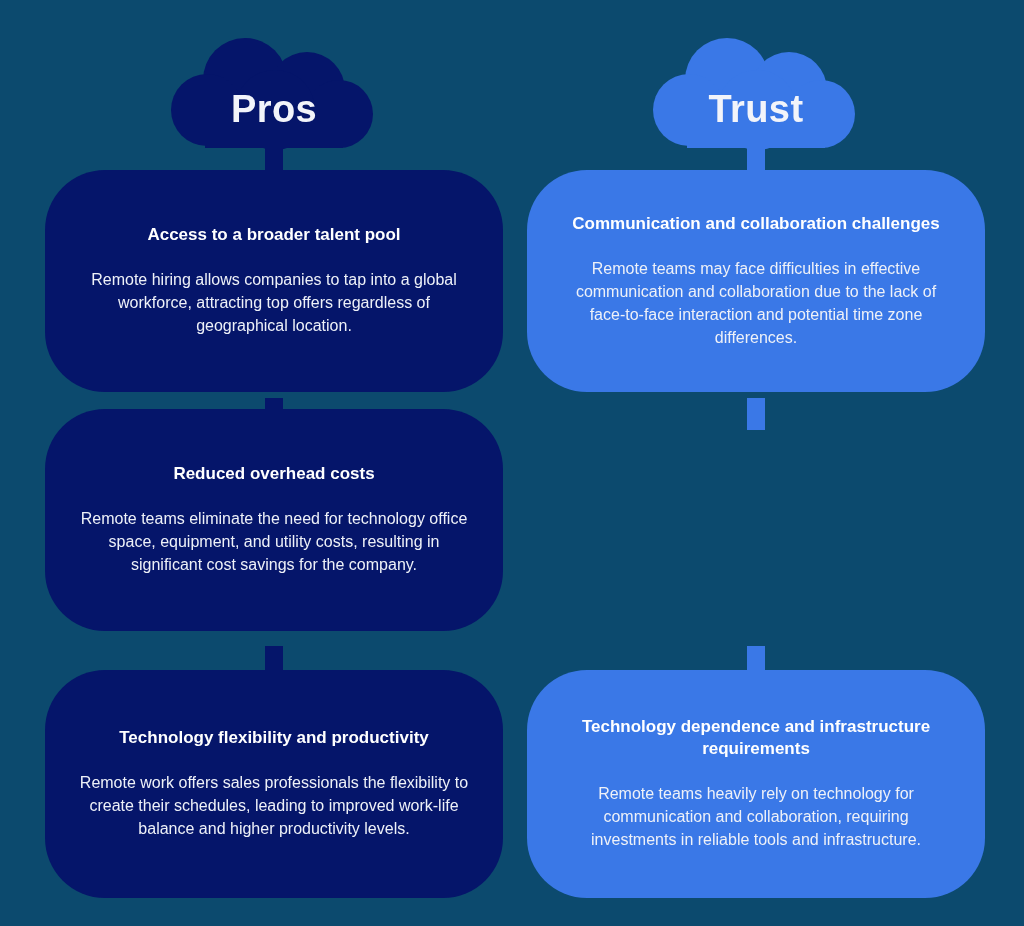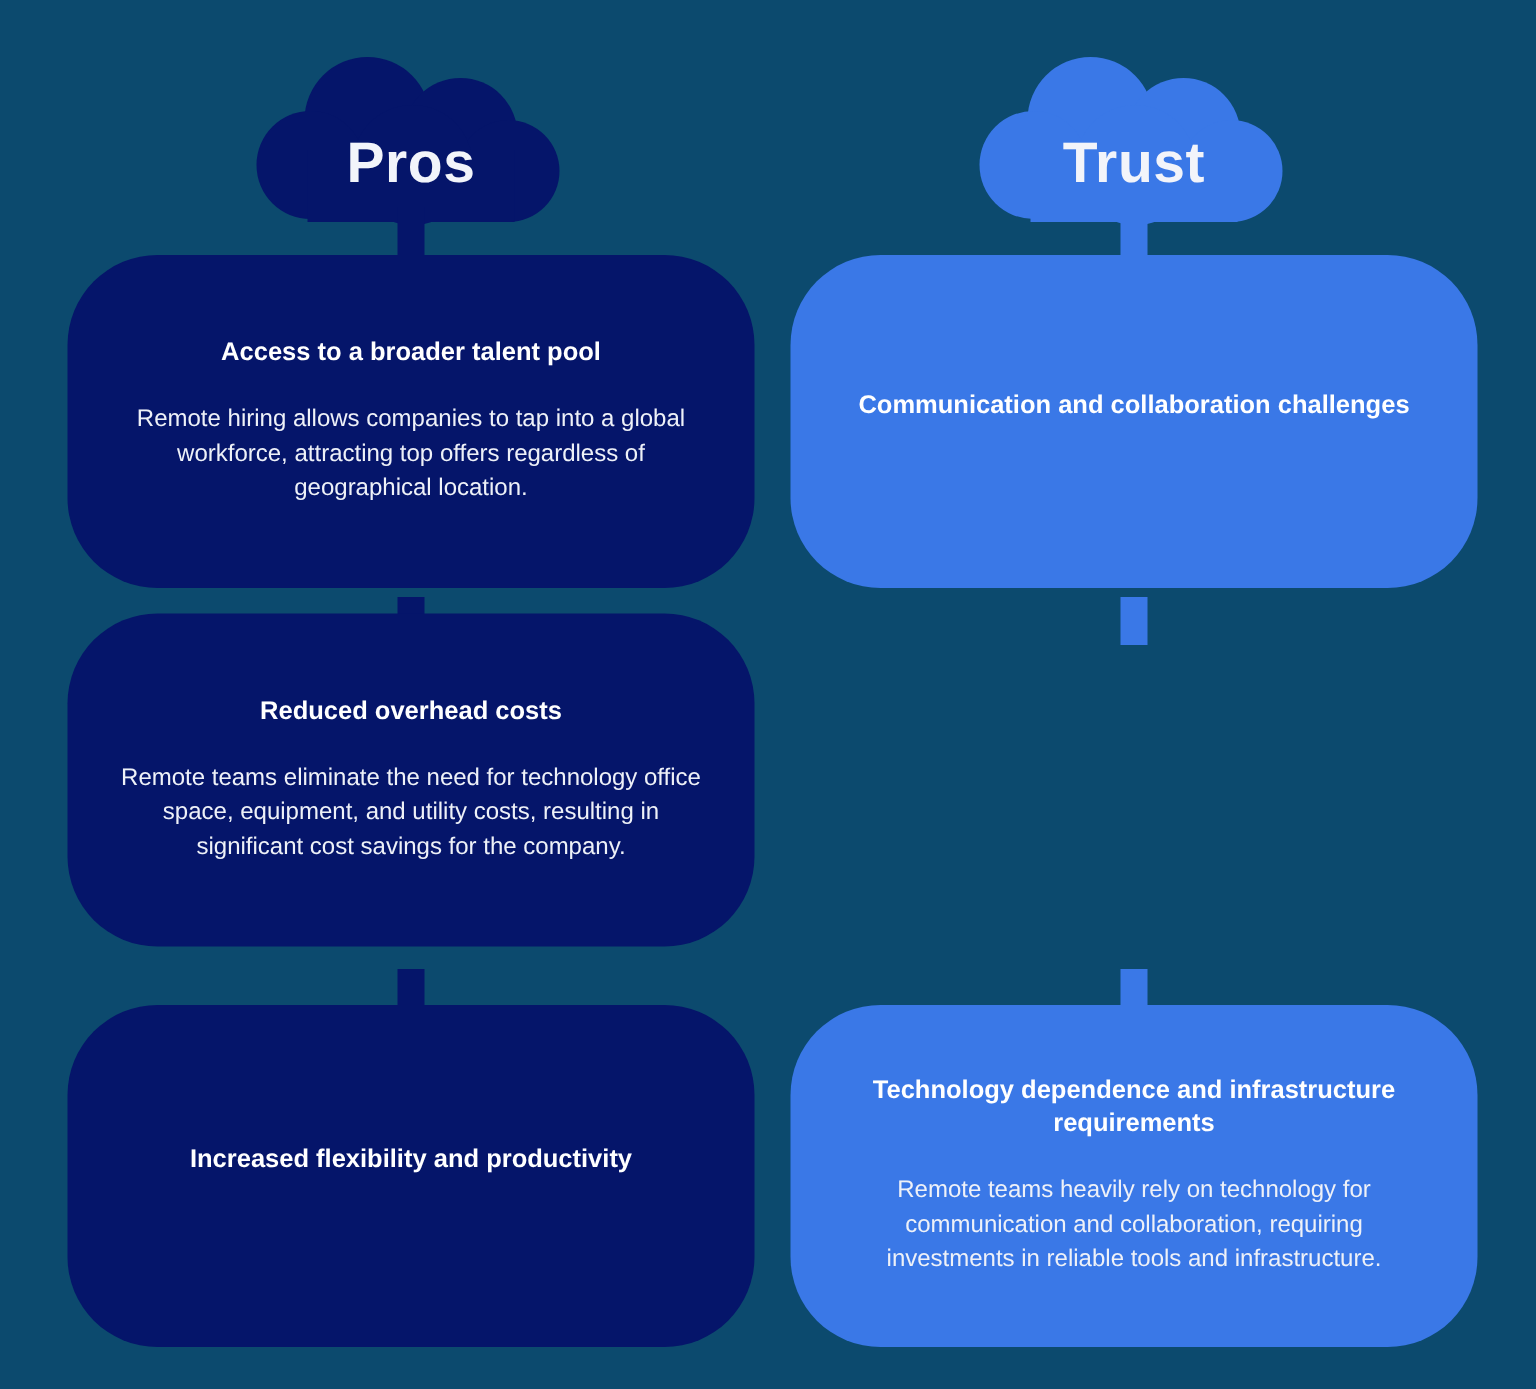--- a/index.html
+++ b/index.html
@@ -140,21 +140,22 @@
     <div class="stem stem-gap1"></div>
 
     <div class="card card-2">
       <div class="card-title">Reduced overhead costs</div>
       <div class="card-body">Remote teams eliminate the need for technology office space, equipment, and utility costs, resulting in significant cost savings for the company.</div>
     </div>
 
     <div class="stem stem-gap2"></div>
 
     <div class="card card-3">
-      <div class="card-title">Increased flexibility and productivity</div>
+      <div class="card-title">Technology flexibility and productivity</div>
+      <div class="card-body">Remote work offers sales professionals the flexibility to create their schedules, leading to improved work-life balance and higher productivity levels.</div>
     </div>
   </div>
 
   <div class="column cons">
 
     <div class="cloud-wrap">
       <svg class="cloud-svg" width="214" height="112" viewBox="0 0 214 112">
         <g fill="#3a78e7">
           <circle cx="78" cy="42" r="42"></circle>
           <circle cx="140" cy="52" r="38"></circle>
@@ -164,20 +165,21 @@
           <rect x="38" y="62" width="138" height="48"></rect>
         </g>
       </svg>
       <div class="cloud-label">Trust</div>
     </div>
 
     <div class="stem stem-head"></div>
 
     <div class="card card-1">
       <div class="card-title">Communication and collaboration challenges</div>
+      <div class="card-body">Remote teams may face difficulties in effective communication and collaboration due to the lack of face-to-face interaction and potential time zone differences.</div>
     </div>
 
     <div class="stem stem-gap1"></div>
 
 
     <div class="stem stem-gap2"></div>
 
     <div class="card card-3">
       <div class="card-title">Technology dependence and infrastructure requirements</div>
       <div class="card-body">Remote teams heavily rely on technology for communication and collaboration, requiring investments in reliable tools and infrastructure.</div>

